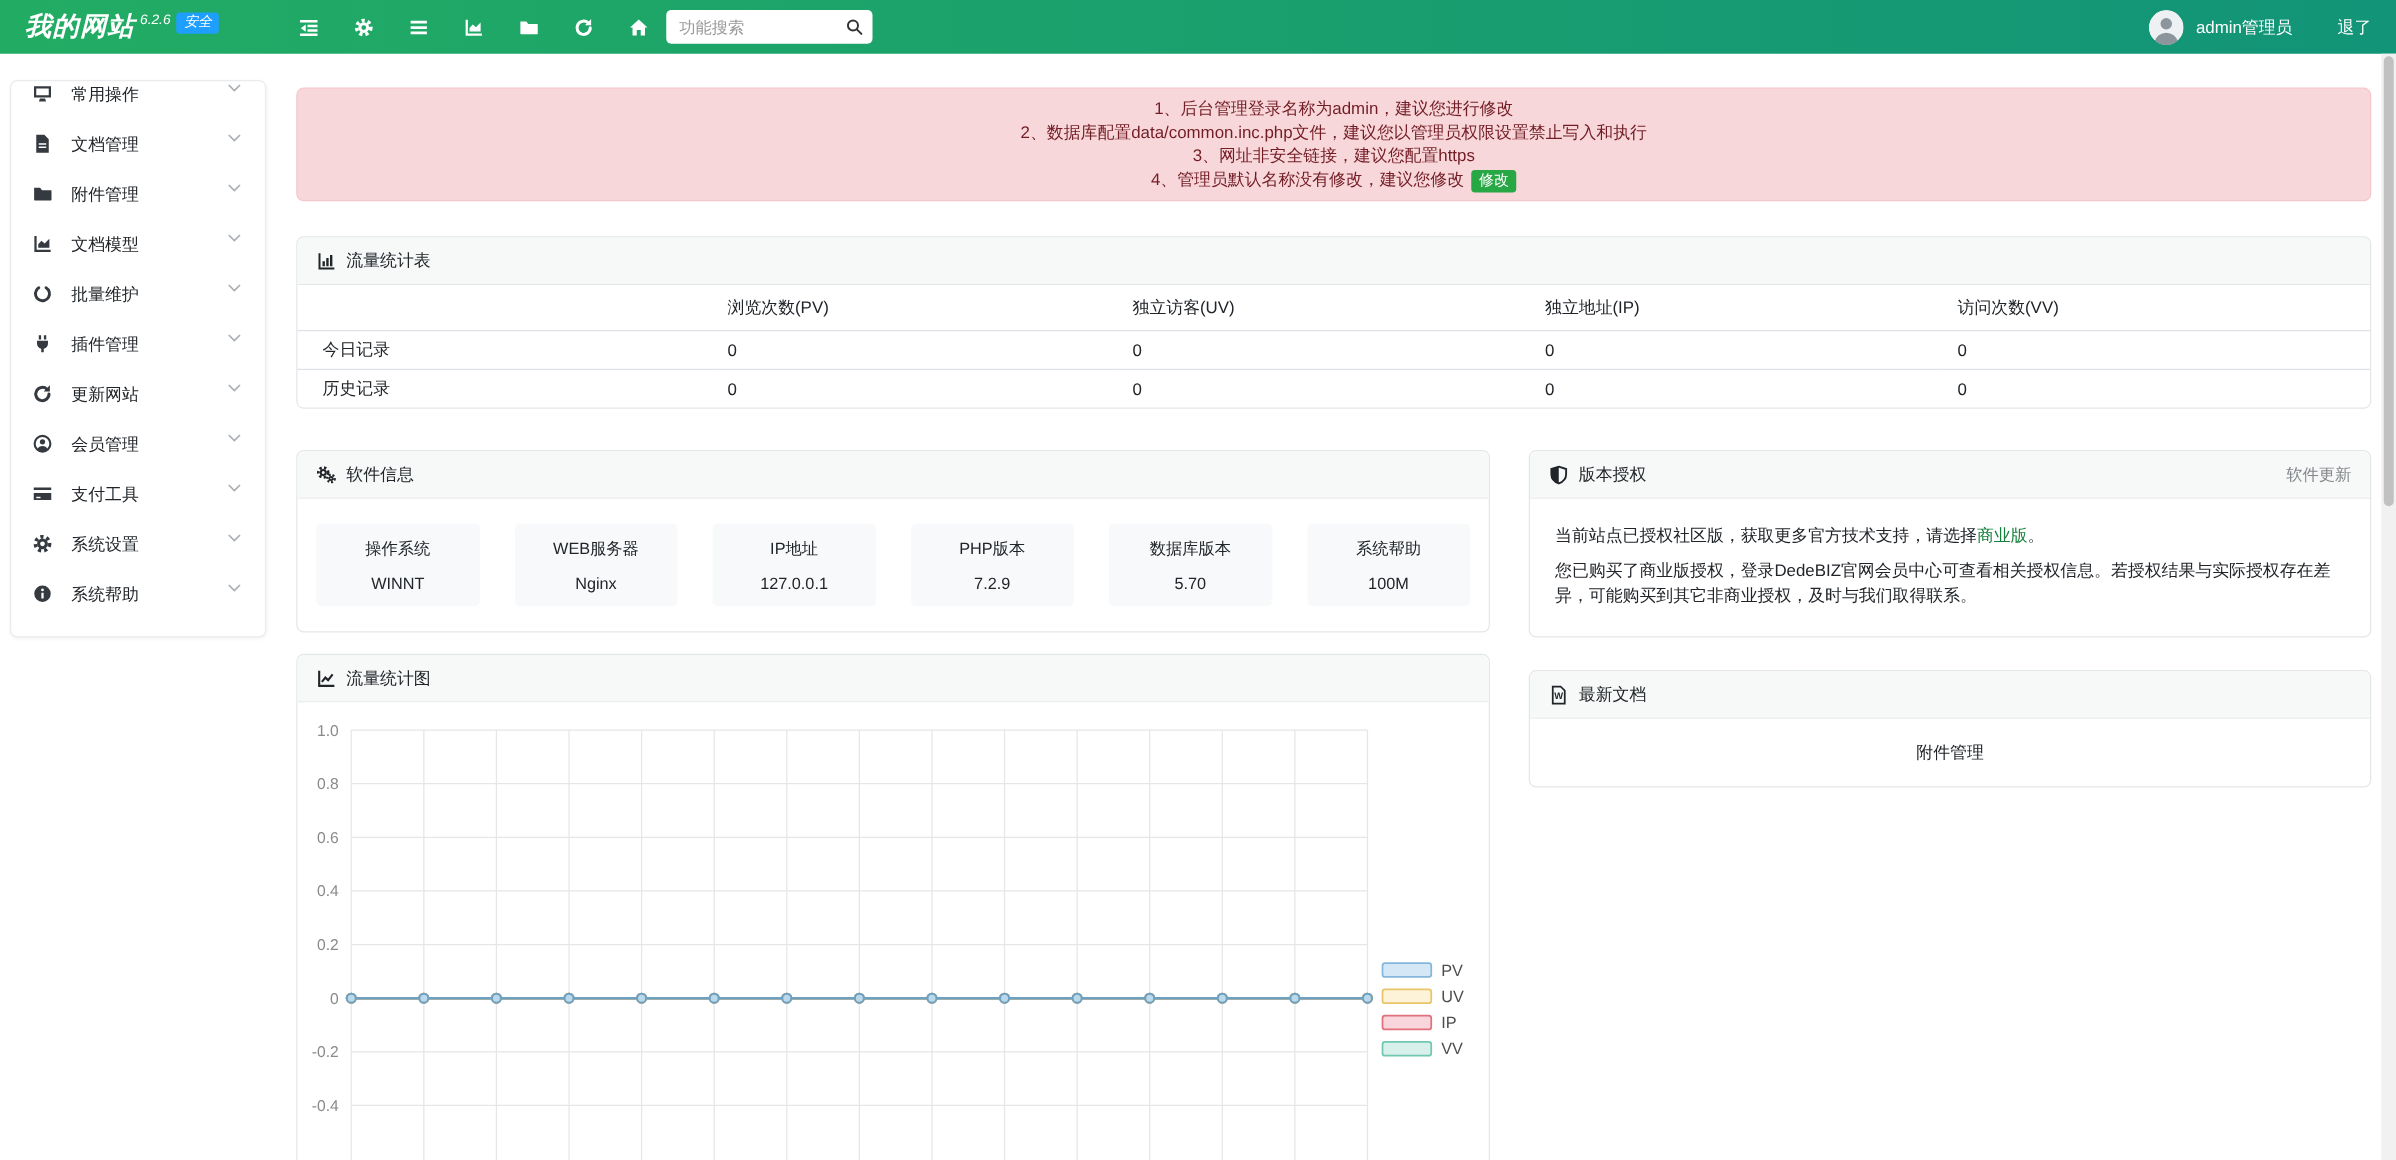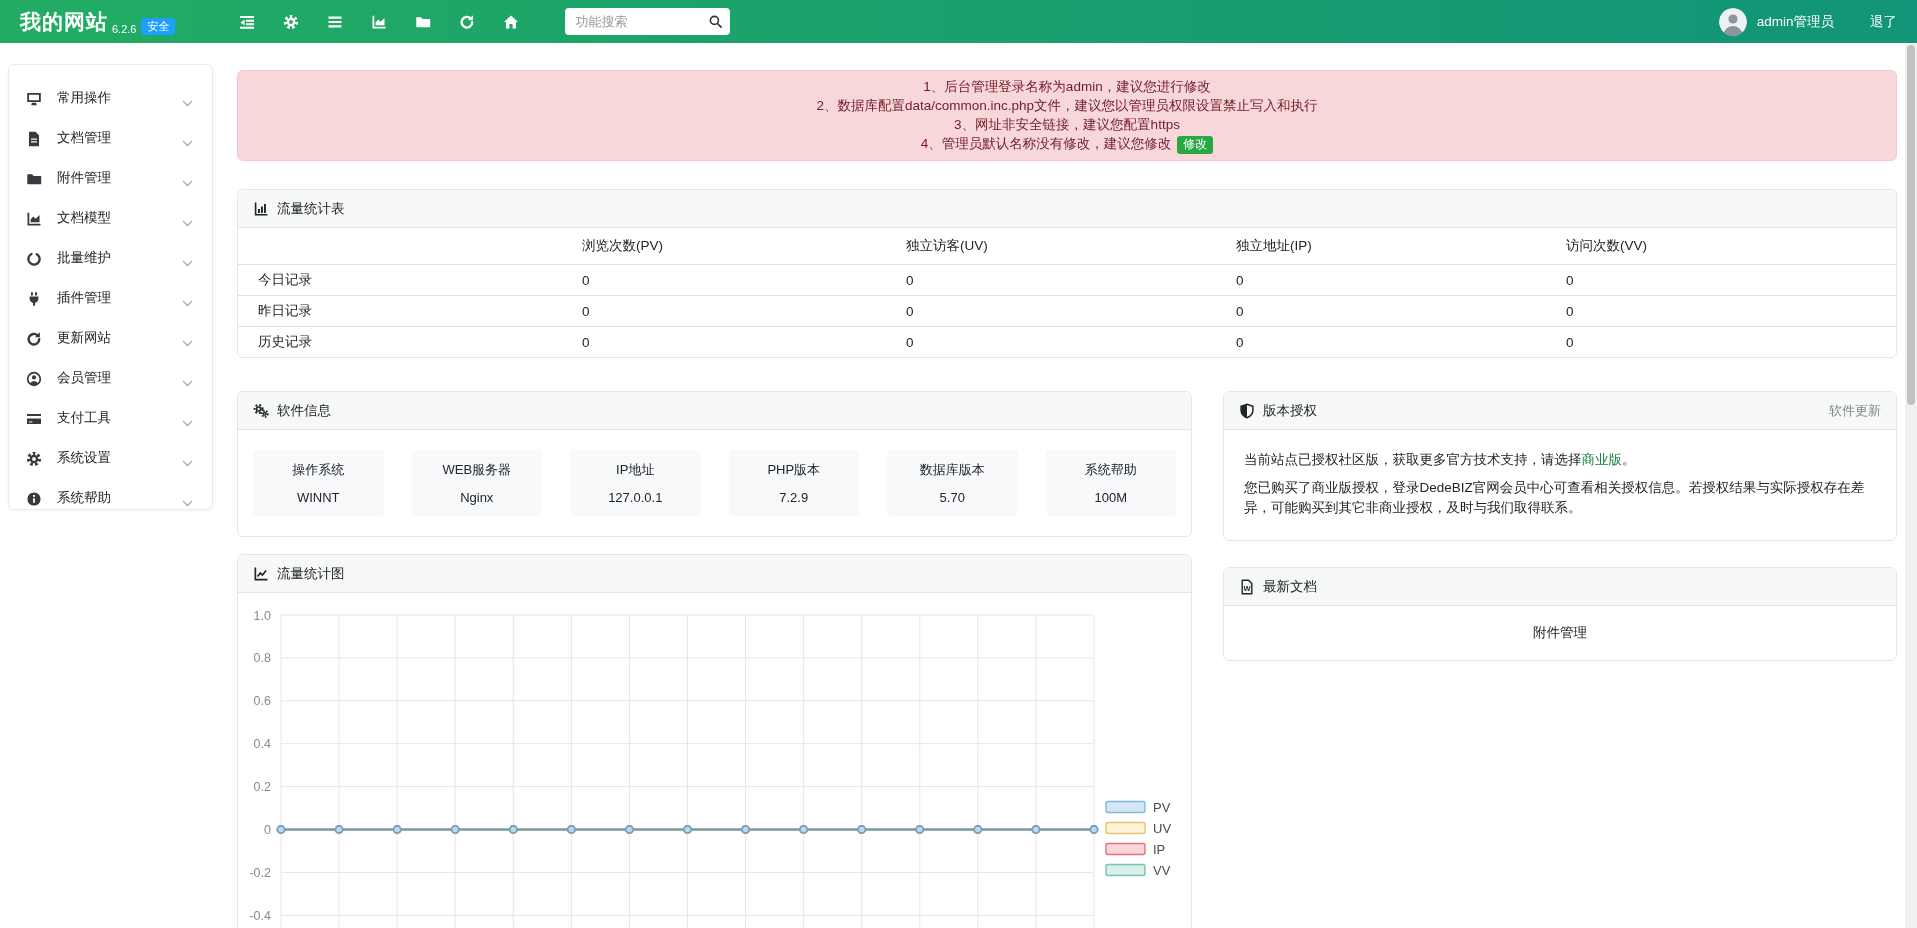--- a/index.html
+++ b/index.html
@@ -11,33 +11,33 @@
   }
   .ic { display:inline-flex; }
   .ic svg { width:16px; height:16px; display:block; }
 
   
   .navbar {
     height:43px; width:100%;
     background:linear-gradient(90deg,#22ac63 0%,#129478 100%);
     display:flex; align-items:center; color:#fff; padding:0 20px;
   }
-  .brand { display:flex; align-items:flex-end; cursor:pointer; }
+  .brand { display:flex; align-items:flex-start; cursor:pointer;font-style:italic; }
   .brand-title { font-size:21px; font-weight:bold; letter-spacing:1px; line-height:26px; }
   .brand-version { font-size:11px; margin-left:4px; margin-top:1px; }
   .brand-badge {
     background:#1E9FFF; color:#fff; font-size:11px; line-height:13px;
     padding:2px 6px; border-radius:3px; margin-left:5px; margin-top:1px; cursor:pointer;
   }
   .nav-icons { display:flex; margin-left:50px; }
   .nav-icon-btn {
     width:44px; height:43px; display:flex; align-items:center; justify-content:center;
     color:#fff; cursor:pointer;
   }
-  .nav-search { position:relative; margin-left:32px; }
+  .nav-search { position:relative; }
   .nav-search input {
     width:165px; height:27px; border:none; border-radius:4px; padding:0 30px 0 10px;
     font-size:13px; outline:none; color:#333; font-family:inherit;
   }
   .nav-search input::placeholder { color:#999; }
   .nav-search .search-btn {
     position:absolute; right:7px; top:6px; color:#333; cursor:pointer;
   }
   .nav-search .search-btn svg { width:15px; height:15px; }
   .nav-right { margin-left:auto; display:flex; align-items:center; }
@@ -54,21 +54,21 @@
     position:absolute; left:2px; top:2px; width:8px; height:360px; background:#c1c1c1; border-radius:4px;
   }
 
   
   .sidebar {
     position:absolute; left:8px; top:64px; width:205px; background:#fff;
     border:1px solid #e9ecef; border-radius:6px; padding:2px 0;
     box-shadow:0 1px 3px rgba(0,0,0,0.05);
   }
   .side-item {
-    height:40px; display:flex; align-items:flex-end; padding:0 16px;
+    height:40px; display:flex; align-items:flex-start; padding:0 16px;
     cursor:pointer; font-size:13.5px; color:#212529;
   }
   .side-item .ic { width:18px; color:#343a40; justify-content:center; }
   .side-item .side-label { margin-left:14px; flex:1; }
   .side-item .chev { color:#a7adb3; }
   .side-item .chev svg { width:11px; height:7px; }
 
   
   .main { position:absolute; left:237px; top:43px; width:1660px; }
 
@@ -394,27 +394,20 @@
             <th></th>
             <th>浏览次数(PV)</th>
             <th>独立访客(UV)</th>
             <th>独立地址(IP)</th>
             <th>访问次数(VV)</th>
           </tr>
         </thead>
       <tbody id="traffic-tbody">
           <tr>
             <td>今日记录</td>
-            <td>0</td>
-            <td>0</td>
-            <td>0</td>
-            <td>0</td>
-          </tr>
-          <tr>
-            <td>昨日记录</td>
             <td>0</td>
             <td>0</td>
             <td>0</td>
             <td>0</td>
           </tr>
           <tr>
             <td>历史记录</td>
             <td>0</td>
             <td>0</td>
             <td>0</td>

